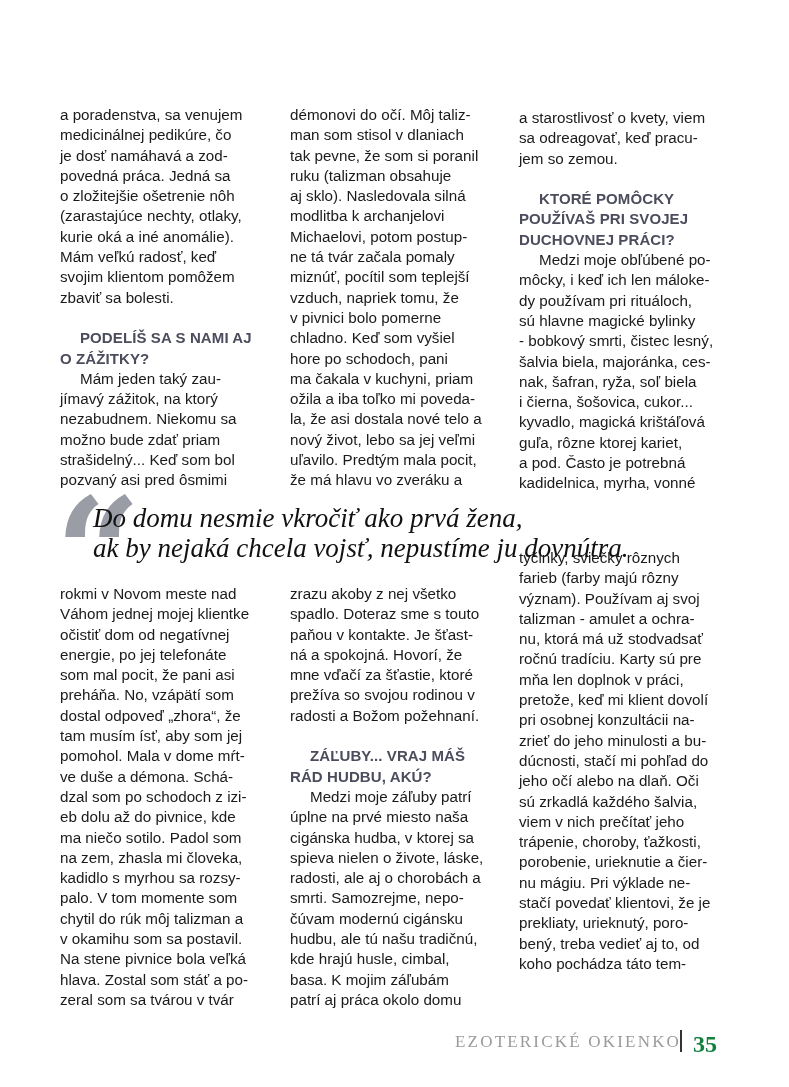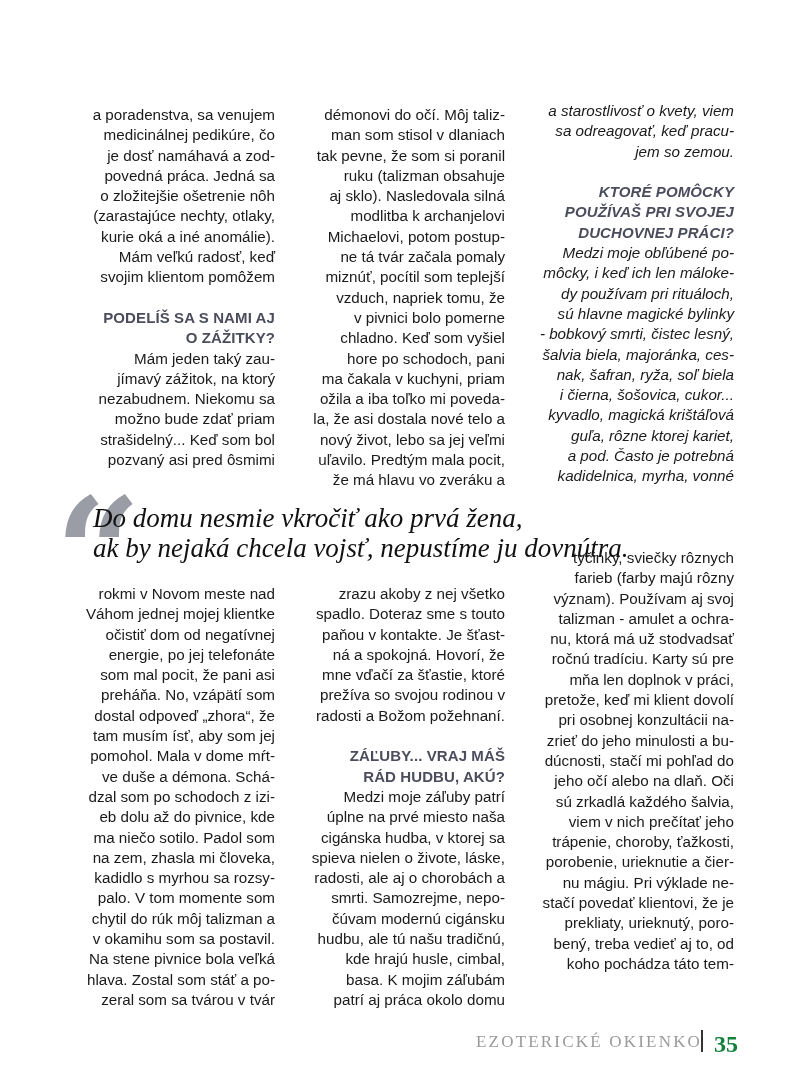--- a/index.html
+++ b/index.html
@@ -1,54 +1,55 @@
 <!DOCTYPE html>
 <html><head>
 <meta charset="utf-8">
 <style>
   html, body { margin: 0; padding: 0; background: #ffffff; }
   body { width: 789px; height: 1087px; position: relative; overflow: hidden;
          font-family: "Liberation Sans", "DejaVu Sans", sans-serif; color: #1a1a1a; }
-  .col { position: absolute; width: 215px; font-size: 15.2px; line-height: 20.3px; text-align: right; }
+  .col { position: absolute; width: 215px; font-size: 15.2px; line-height: 20.3px; }
   .line { white-space: nowrap; display: block; height: 20.3px; }
   .indent { padding-left: 20px; }
   .head { font-weight: bold; color: #4b4d5c; letter-spacing: 0.1px; font-size: 15px; }
   .gap { display: block; height: 20.3px; }
   #c1 { left: 60px; top: 105px; }
   #c2 { left: 290px; top: 105px; }
-  #c3 { left: 519px; top: 101px; font-style: italic; }
+  #c3 { left: 519px; top: 108px; }
   #c4 { left: 60px; top: 584px; }
   #c5 { left: 290px; top: 584px; }
   #c6 { left: 519px; top: 548px; }
   .quote { position: absolute; left: 55px; top: 495px; width: 700px; height: 80px; }
   .quote-mark { position: absolute; left: 0; top: -18px; font-family: "DejaVu Serif", serif;
                 font-size: 150px; line-height: 150px; color: #9a9ca6; font-weight: bold; }
   .quote-text { position: absolute; left: 38px; top: 8px; font-family: "Liberation Serif", "DejaVu Serif", serif;
                 font-style: italic; font-size: 27px; line-height: 30px; color: #111; white-space: nowrap; }
-  .footer { position: absolute; top: 1030px; left: 476px; width: 260px; height: 24px; }
+  .footer { position: absolute; top: 1030px; left: 455px; width: 260px; height: 24px; }
   .footer-title { position: absolute; left: 0; top: 2px; font-family: "Liberation Serif", serif;
                   font-size: 17px; letter-spacing: 2.2px; color: #9a9a9a; white-space: nowrap; }
   .footer-sep { position: absolute; left: 225px; top: 0; width: 2px; height: 22px; background: #333; }
   .footer-page { position: absolute; left: 238px; top: 1px; font-family: "Liberation Serif", serif;
                  font-weight: bold; font-size: 24px; color: #15803d; }
 </style>
 </head>
 <body>
 
 <div id="c1" class="col">
   <div>
     <span class="line">a poradenstva, sa venujem</span>
     <span class="line">medicinálnej pedikúre, čo</span>
     <span class="line">je dosť namáhavá a zod-</span>
     <span class="line">povedná práca. Jedná sa</span>
     <span class="line">o zložitejšie ošetrenie nôh</span>
     <span class="line">(zarastajúce nechty, otlaky,</span>
     <span class="line">kurie oká a iné anomálie).</span>
     <span class="line">Mám veľkú radosť, keď</span>
     <span class="line">svojim klientom pomôžem</span>
+    <span class="line">zbaviť sa bolesti.</span>
   </div>
   <span class="gap"></span>
   <div>
     <span class="line head indent">PODELÍŠ SA S NAMI AJ</span>
     <span class="line head">O ZÁŽITKY?</span>
   </div>
   <div>
     <span class="line indent">Mám jeden taký zau-</span>
     <span class="line">jímavý zážitok, na ktorý</span>
     <span class="line">nezabudnem. Niekomu sa</span>

